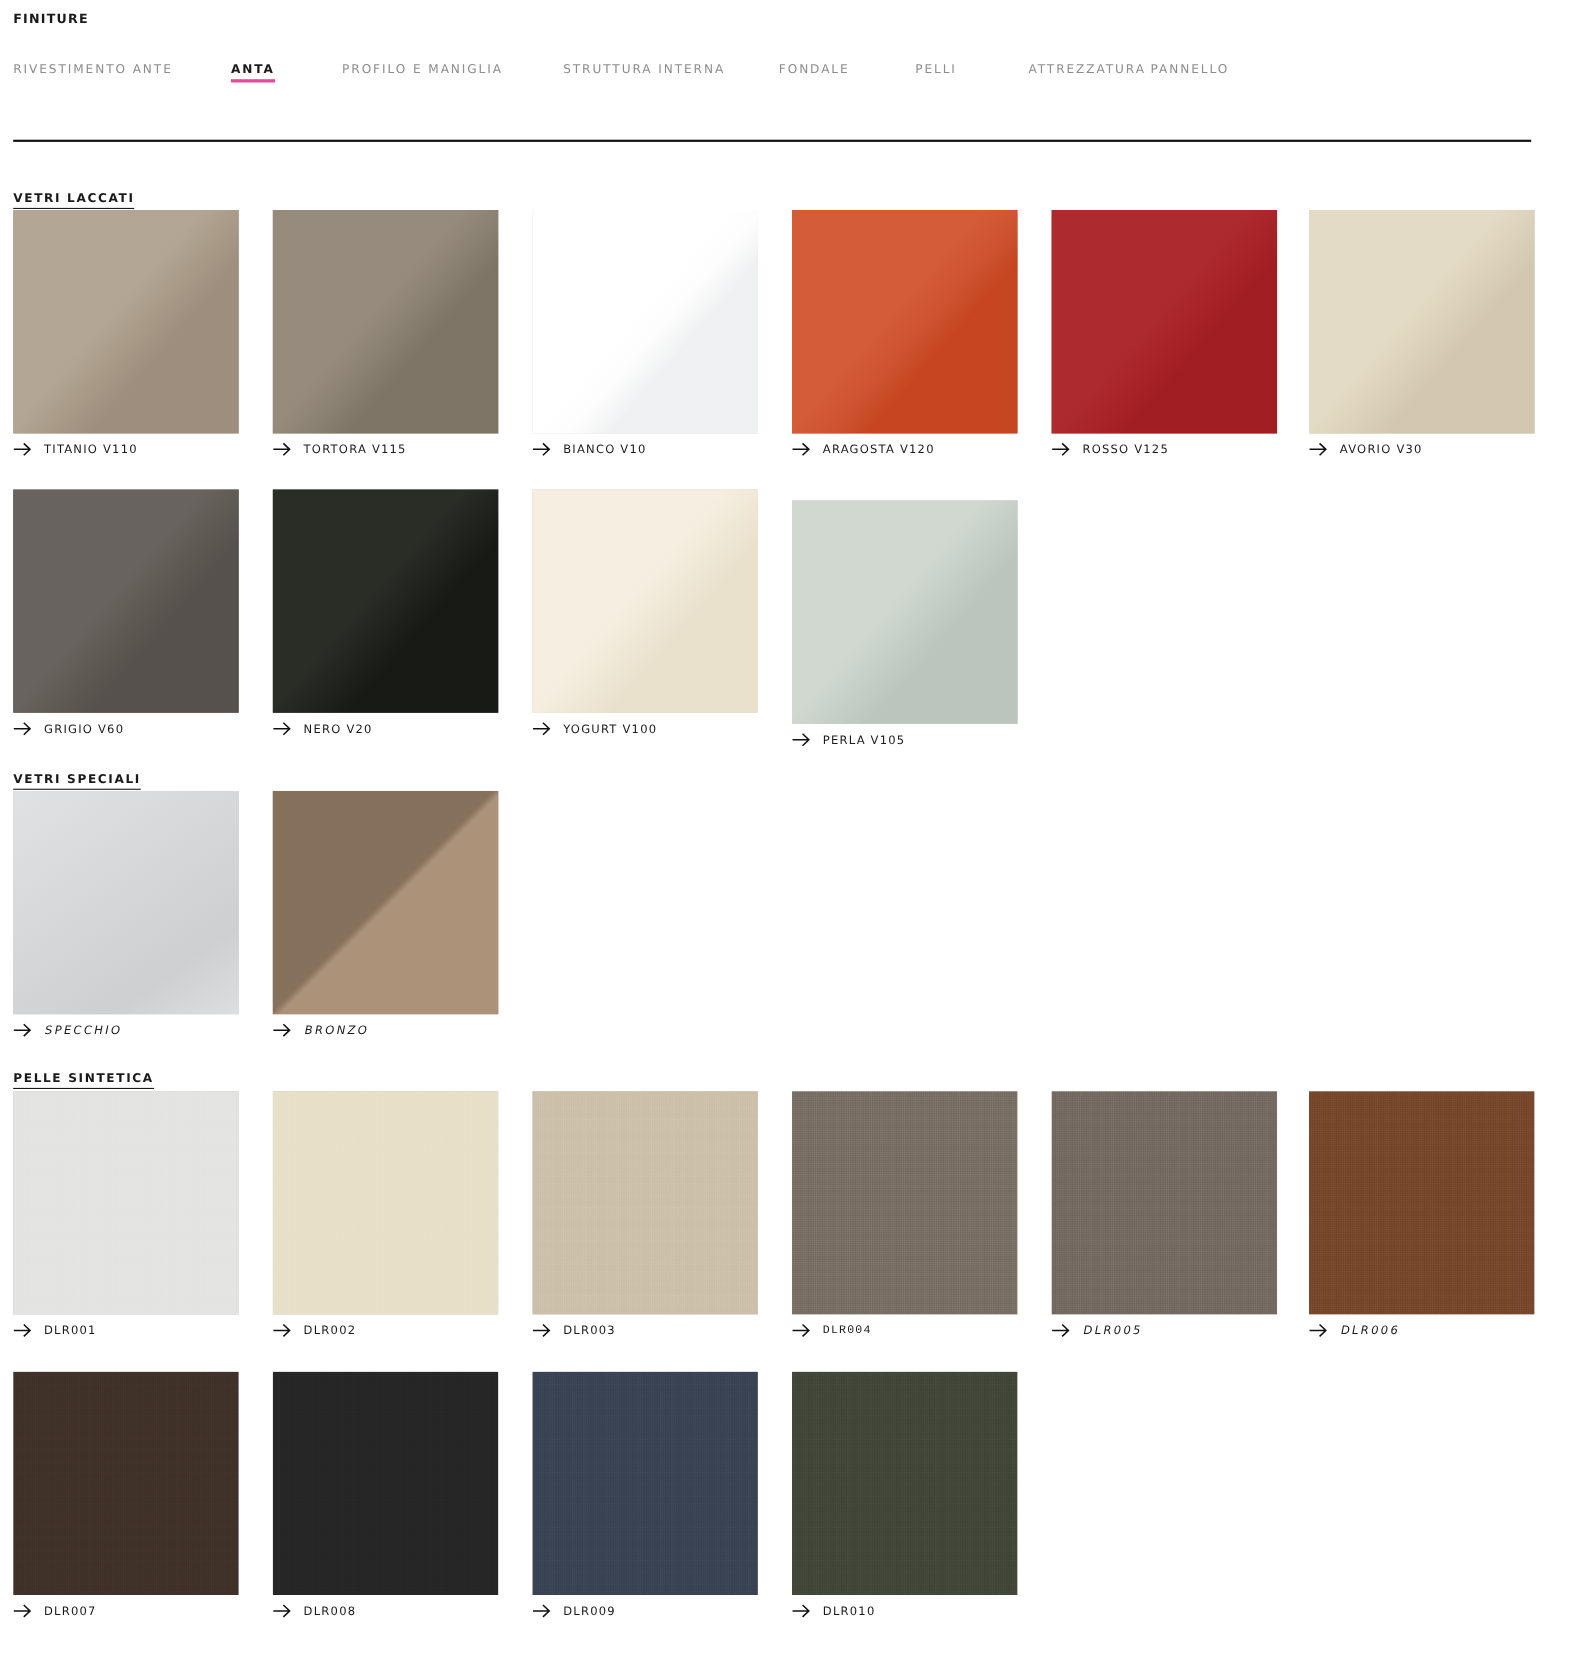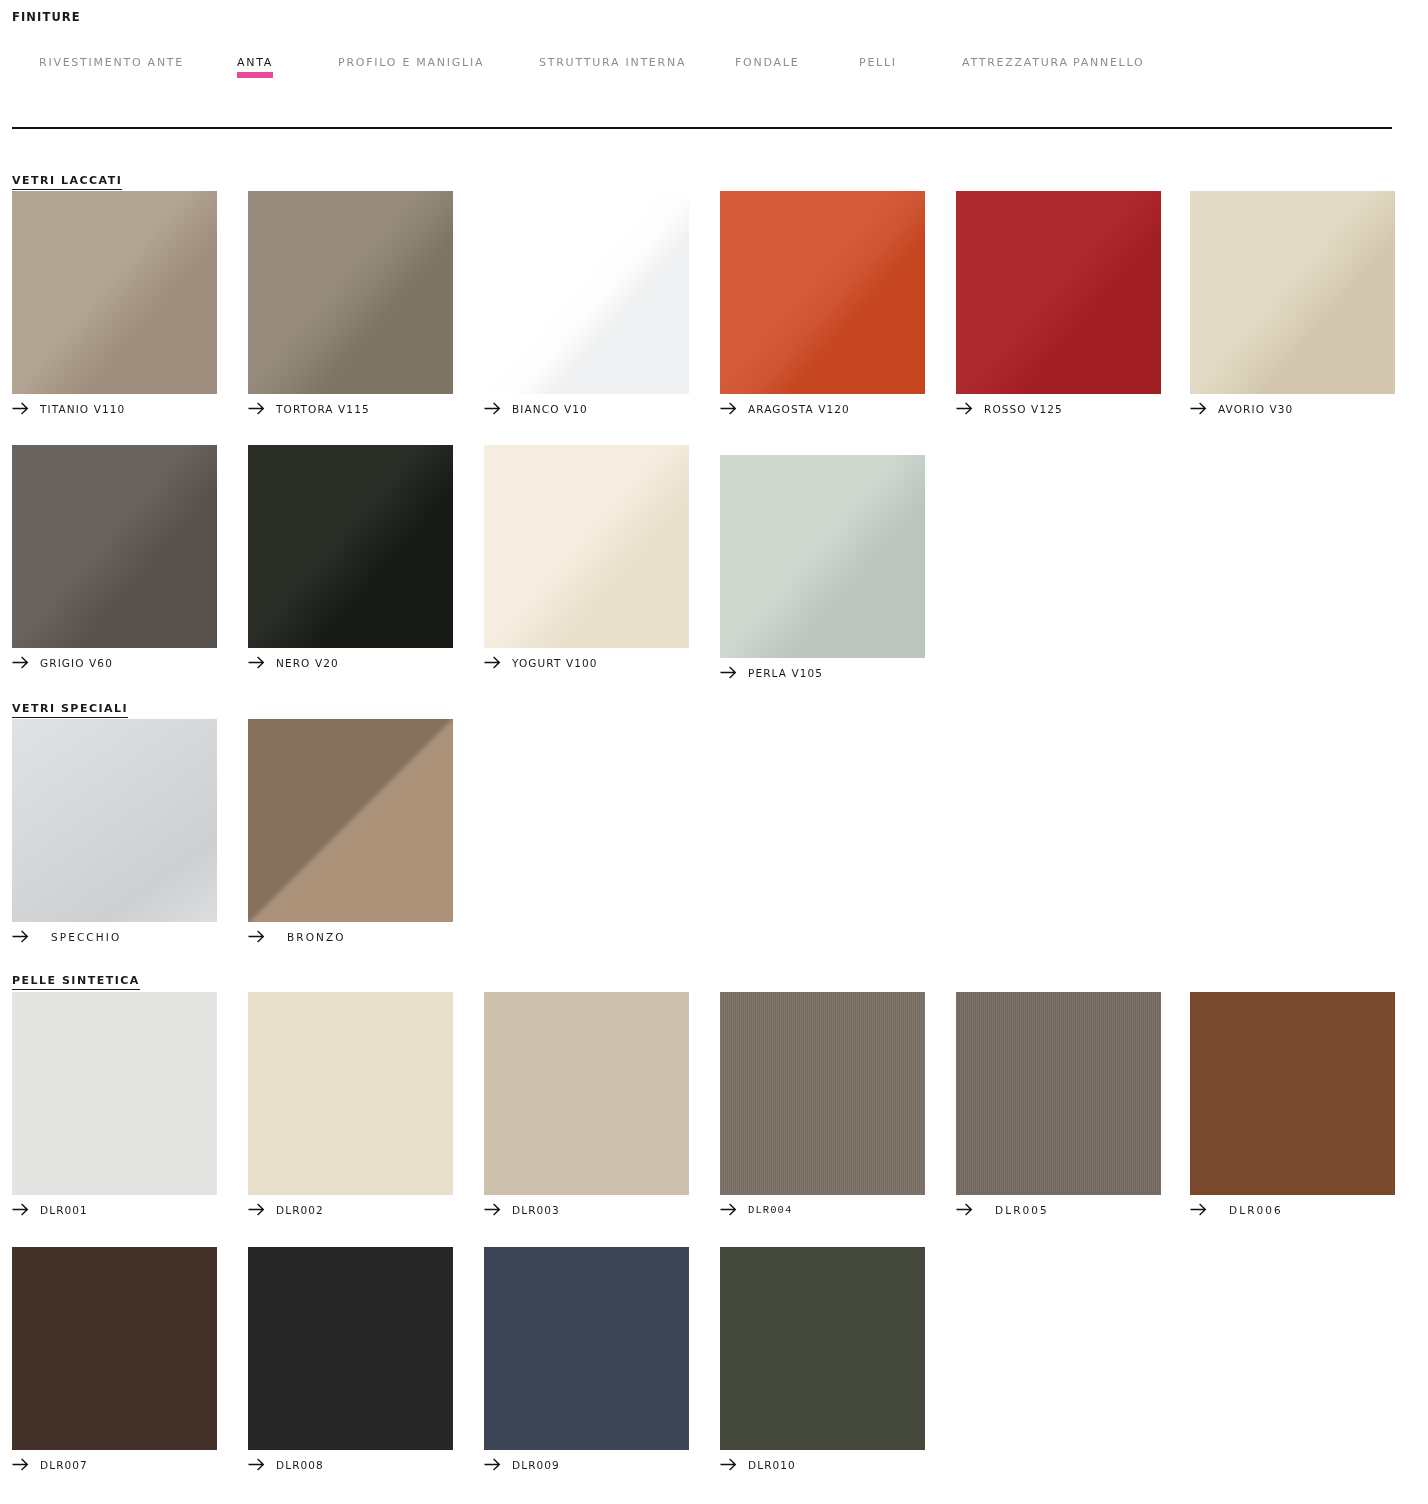--- a/index.html
+++ b/index.html
@@ -13,31 +13,31 @@
   .page { position: relative; width: 1428px; height: 1504px; overflow: hidden; }
 
   
   .brand-title {
     position: absolute; left: 12px; top: 10px;
     font-size: 11.5px; font-weight: 700; letter-spacing: 1.1px;
     color: #1a1a1a;
   }
   .nav {
     position: absolute; left: 12px; top: 56px;
-    width: 1380px; height: 18px; margin-left: 27px;
+    width: 1380px; height: 18px;
   }
   .nav-item {
     position: absolute; top: 0;
     font-size: 11px; letter-spacing: 1.75px;
     color: #8d8d8d; white-space: nowrap;
     cursor: pointer; padding-bottom: 3px;
   }
   .nav-item.active {
-    color: #1a1a1a; font-weight: 400;
-    border-bottom: 6px solid #ec4899;
+    color: #1a1a1a; font-weight: 700;
+    border-bottom: 3px solid #ec4899;
   }
   .rule {
     position: absolute; left: 12px; top: 127px;
     width: 1380px; height: 2px; background: #111111;
   }
 
   
   .section-title {
     position: absolute; left: 12px;
     font-size: 11px; font-weight: 700; letter-spacing: 1.5px;
@@ -67,21 +67,21 @@
   .cell .caption {
     position: absolute; left: 0; top: 211px;
     display: flex; align-items: center; gap: 11px;
     cursor: pointer; white-space: nowrap;
   }
   .cell .arrow-icon { display: block; width: 17px; height: 13px; flex: none; }
   .cell .caption-label {
     font-size: 10.5px; letter-spacing: 1.1px; color: #1a1a1a;
   }
   .cell.wide-label .caption-label { letter-spacing: 2.1px; }
-  .cell.wide-label .caption { gap: 22px; }
+  .cell.wide-label .caption { gap: 12px; font-style: italic; }
 </style>
 </head>
 <body>
 
 <div class="page">
 
   <div class="brand-title">FINITURE</div>
 
   <nav class="nav">
       <div class="nav-item" style="left: 0px;">RIVESTIMENTO ANTE</div>

